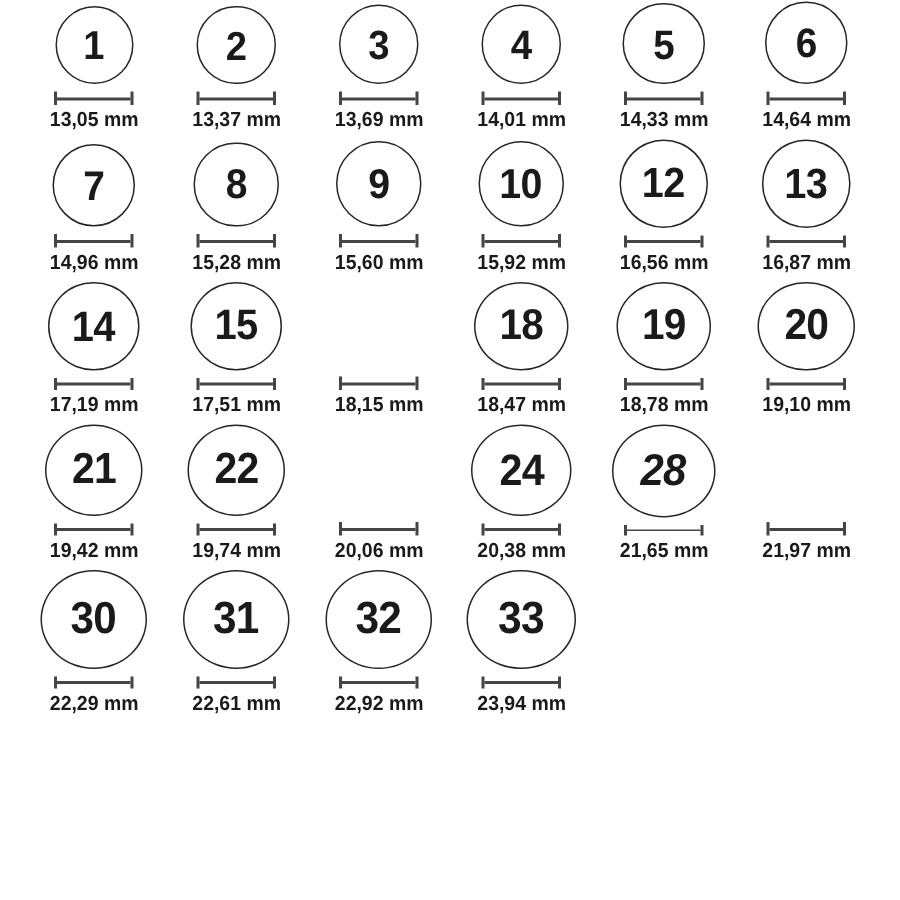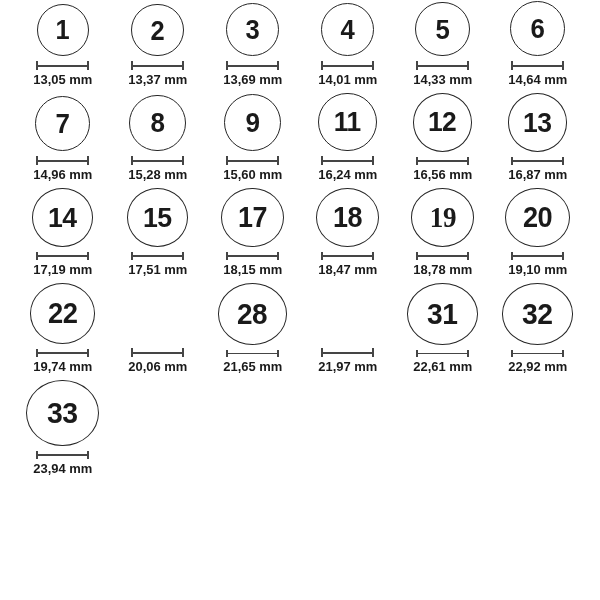--- a/index.html
+++ b/index.html
@@ -144,28 +144,28 @@
   </div>
 
   <div class="cell">
     <div class="circle" style="width: 57.12px; height: 57.12px;">
       <span class="num" style="font-size: 27.8px;">9</span>
     </div>
     <div class="measure"></div>
     <div class="dia-label">15,60 mm</div>
   </div>
 
-
-  <div class="cell">
-    <div class="circle" style="width: 58.4px; height: 58.4px;">
-      <span class="num" style="font-size: 28px;">11</span>
-    </div>
-    <div class="measure"></div>
-    <div class="dia-label">16,24 mm</div>
-  </div>
+  <div class="cell">
+    <div class="circle" style="width: 57.76px; height: 57.76px;">
+      <span class="num" style="font-size: 27.9px;">10</span>
+    </div>
+    <div class="measure"></div>
+    <div class="dia-label">15,92 mm</div>
+  </div>
+
 
   <div class="cell">
     <div class="circle" style="width: 59.04px; height: 59.04px;">
       <span class="num" style="font-size: 28.1px;">12</span>
     </div>
     <div class="measure"></div>
     <div class="dia-label">16,56 mm</div>
   </div>
 
   <div class="cell">
@@ -187,82 +187,100 @@
   <div class="cell">
     <div class="circle" style="width: 60.96px; height: 60.96px;">
       <span class="num" style="font-size: 28.4px;">15</span>
     </div>
     <div class="measure"></div>
     <div class="dia-label">17,51 mm</div>
   </div>
 
 
   <div class="cell">
-    <div class="circle" style="width: 62.24px; height: 62.24px;">
-      <span class="num" style="font-size: 28.6px;">17</span>
-    </div>
     <div class="measure"></div>
     <div class="dia-label">18,15 mm</div>
   </div>
 
   <div class="cell">
     <div class="circle" style="width: 62.88px; height: 62.88px;">
       <span class="num" style="font-size: 28.7px;">18</span>
     </div>
     <div class="measure"></div>
     <div class="dia-label">18,47 mm</div>
   </div>
 
   <div class="cell">
-    <div class="circle" style="width: 63.52px; height: 63.52px; font-family: Liberation Serif, serif;">
+    <div class="circle" style="width: 63.52px; height: 63.52px;">
       <span class="num" style="font-size: 28.8px;">19</span>
     </div>
     <div class="measure"></div>
     <div class="dia-label">18,78 mm</div>
   </div>
 
   <div class="cell">
     <div class="circle" style="width: 64.16px; height: 64.16px;">
       <span class="num" style="font-size: 28.9px;">20</span>
     </div>
     <div class="measure"></div>
     <div class="dia-label">19,10 mm</div>
   </div>
 
+  <div class="cell">
+    <div class="circle" style="width: 64.8px; height: 64.8px;">
+      <span class="num" style="font-size: 29px;">21</span>
+    </div>
+    <div class="measure"></div>
+    <div class="dia-label">19,42 mm</div>
+  </div>
 
   <div class="cell">
     <div class="circle" style="width: 65.44px; height: 65.44px;">
       <span class="num" style="font-size: 29.1px;">22</span>
     </div>
     <div class="measure"></div>
     <div class="dia-label">19,74 mm</div>
   </div>
 
   <div class="cell">
     <div class="measure"></div>
     <div class="dia-label">20,06 mm</div>
   </div>
 
-
-
-
-
-  <div class="cell">
-    <div class="circle" style="width: 69.28px; height: 69.28px;">
+  <div class="cell">
+    <div class="circle" style="width: 66.72px; height: 66.72px;">
+      <span class="num" style="font-size: 29.3px;">24</span>
+    </div>
+    <div class="measure"></div>
+    <div class="dia-label">20,38 mm</div>
+  </div>
+
+
+
+
+  <div class="cell">
+    <div class="circle" style="width: 69.28px; height: 69.28px; font-style: italic;">
       <span class="num" style="font-size: 29.7px;">28</span>
     </div>
     <div class="measure"></div>
     <div class="dia-label">21,65 mm</div>
   </div>
 
   <div class="cell">
     <div class="measure"></div>
     <div class="dia-label">21,97 mm</div>
   </div>
 
+  <div class="cell">
+    <div class="circle" style="width: 70.56px; height: 70.56px;">
+      <span class="num" style="font-size: 29.9px;">30</span>
+    </div>
+    <div class="measure"></div>
+    <div class="dia-label">22,29 mm</div>
+  </div>
 
   <div class="cell">
     <div class="circle" style="width: 71.2px; height: 71.2px;">
       <span class="num" style="font-size: 30px;">31</span>
     </div>
     <div class="measure"></div>
     <div class="dia-label">22,61 mm</div>
   </div>
 
   <div class="cell">

